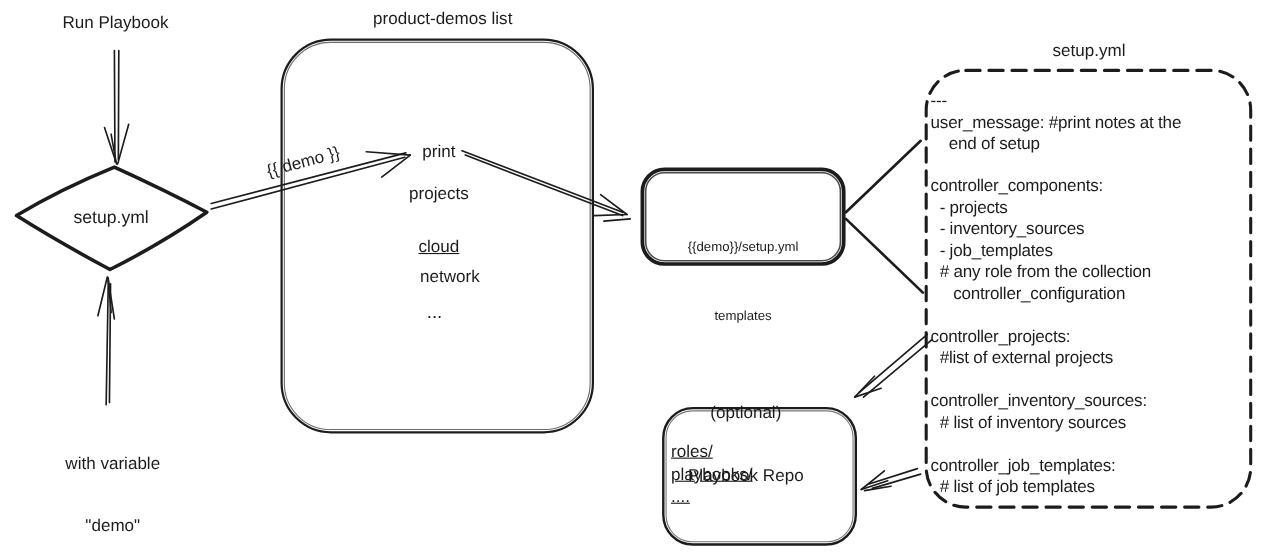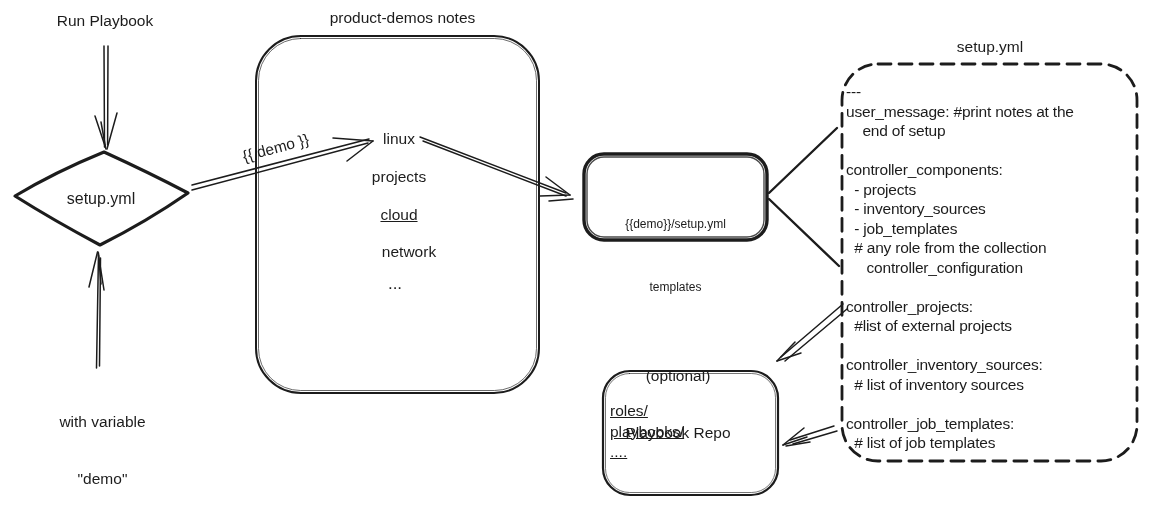--- a/index.html
+++ b/index.html
@@ -104,25 +104,25 @@
 
   <div class="txt ctr" style="left:15px;top:189px;width:172px;font-size:16px;">setup.yml</div>
 
   <div class="txt ctr lbl" style="left:30px;top:374px;width:145px;line-height:19px;">
     <div>with variable</div>
     <div>"demo"</div>
   </div>
 
   <div class="txt ctr lbl rot" style="left:226px;top:139px;width:100px;">{{ demo }}</div>
 
-  <div class="txt ctr lbl" style="left:295px;top:9px;width:215px;">product-demos notes</div>
+  <div class="txt ctr lbl" style="left:295px;top:9px;width:215px;">product-demos list</div>
 
-  <div class="repoItem txt" style="left:329px;top:130px;">linux</div>
+  <div class="repoItem txt" style="left:329px;top:130px;">print</div>
   <div class="repoItem txt" style="left:329px;top:168px;">projects</div>
-  <div class="repoItem txt" style="left:329px;top:206px;text-decoration:underline;">cloud</div>
+  <div class="repoItem txt" style="left:329px;top:216px;text-decoration:underline;">cloud</div>
   <div class="repoItem txt" style="left:339px;top:243px;">network</div>
   <div class="repoItem txt" style="left:325px;top:274px;font-size:17px;">...</div>
 
   <div class="txt ctr" style="left:585px;top:172px;width:181px;font-size:12px;line-height:21px;">
     <div>{{demo}}/setup.yml</div>
     <div>templates</div>
   </div>
 
   <div class="txt ctr lbl" style="left:920px;top:38px;width:140px;">setup.yml</div>
 

